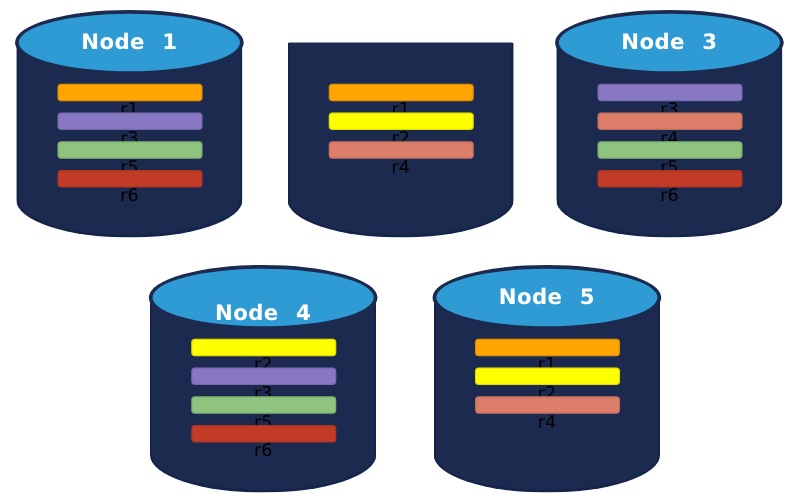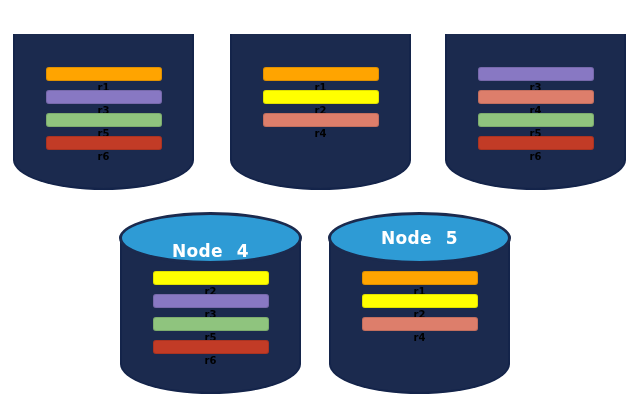--- a/index.html
+++ b/index.html
@@ -17,21 +17,21 @@
   }
   .node {
     position: absolute;
     width: 183px;
     height: 182px;
   }
   .n1 { left: 12px;  top: 8px;   }
   .n2 { left: 229px; top: 8px;   }
   .n3 { left: 444px; top: 8px;   }
   .n4 { left: 119px; top: 212px; }
-  .n5 { left: 328px; top: 212px; }
+  .n5 { left: 346px; top: 212px; }
 
   .cyl-body {
     position: absolute;
     top: 26px;
     left: 1px;
     right: 1px;
     bottom: 0;
     border: 2px solid #14244a;
     border-top: none;
     border-radius: 0 0 50% 50% / 0 0 30px 30px;
@@ -74,33 +74,36 @@
     width: 116px;
     height: 14px;
     border-radius: 3px;
     box-shadow: inset 0 0 0 1px rgba(0,0,0,0.12);
     display: flex;
     align-items: center;
     justify-content: center;
   }
   .bar span {
     color: #000000;
-    font-size: 10px;
-    font-weight: bold;
+    font-size: 14px;
+    font-weight: normal;
     line-height: 14px;
     margin-top: 28px;
   }
 </style>
 </head>
 <body>
 
 <div class="canvas">
 
   <div class="node n1">
     <div class="cyl-body" style="background-color: rgb(27, 42, 78);"></div>
+    <div class="cyl-top" style="background-color: rgb(46, 155, 213);">
+      <span class="node-title">Node 1</span>
+    </div>
     <div class="bars">
       <div class="bar" style="background-color: rgb(255, 164, 0);">
           <span>r1</span>
         </div>
       <div class="bar" style="background-color: rgb(136, 120, 195);">
           <span>r3</span>
         </div>
       <div class="bar" style="background-color: rgb(143, 196, 126);">
           <span>r5</span>
         </div>
@@ -120,20 +123,23 @@
           <span>r2</span>
         </div>
       <div class="bar" style="background-color: rgb(221, 126, 107);">
           <span>r4</span>
         </div>
     </div>
   </div>
 
   <div class="node n3">
     <div class="cyl-body" style="background-color: rgb(27, 42, 78);"></div>
+    <div class="cyl-top" style="background-color: rgb(46, 155, 213);">
+      <span class="node-title">Node 3</span>
+    </div>
     <div class="bars">
       <div class="bar" style="background-color: rgb(136, 120, 195);">
           <span>r3</span>
         </div>
       <div class="bar" style="background-color: rgb(221, 126, 107);">
           <span>r4</span>
         </div>
       <div class="bar" style="background-color: rgb(143, 196, 126);">
           <span>r5</span>
         </div>

